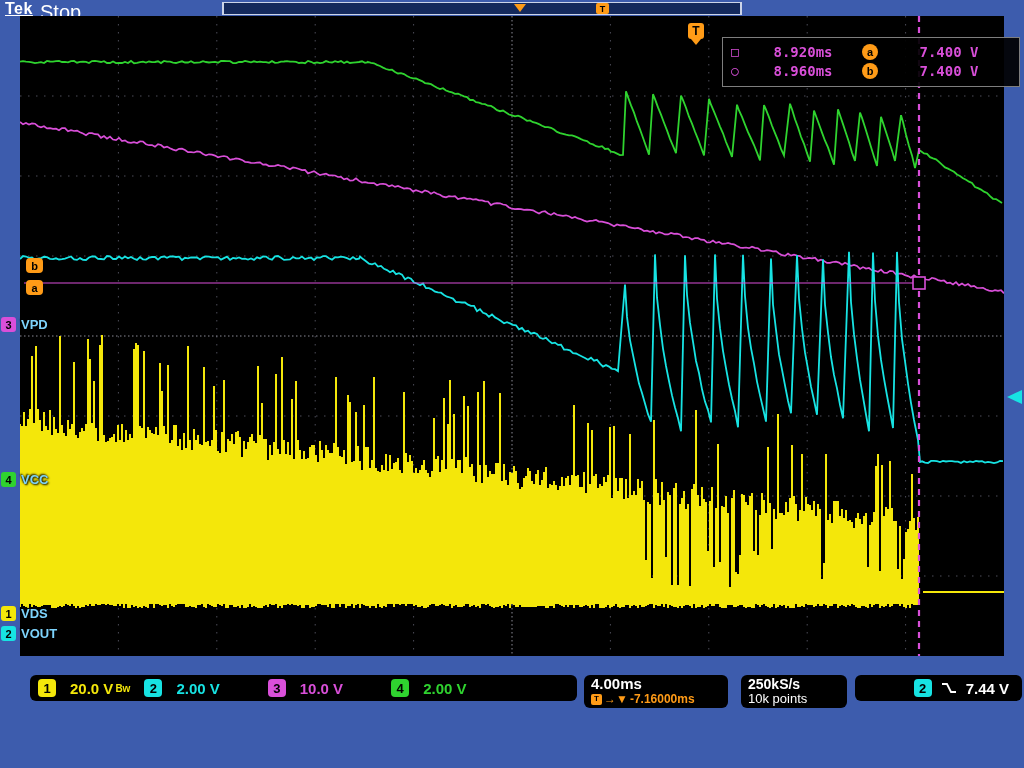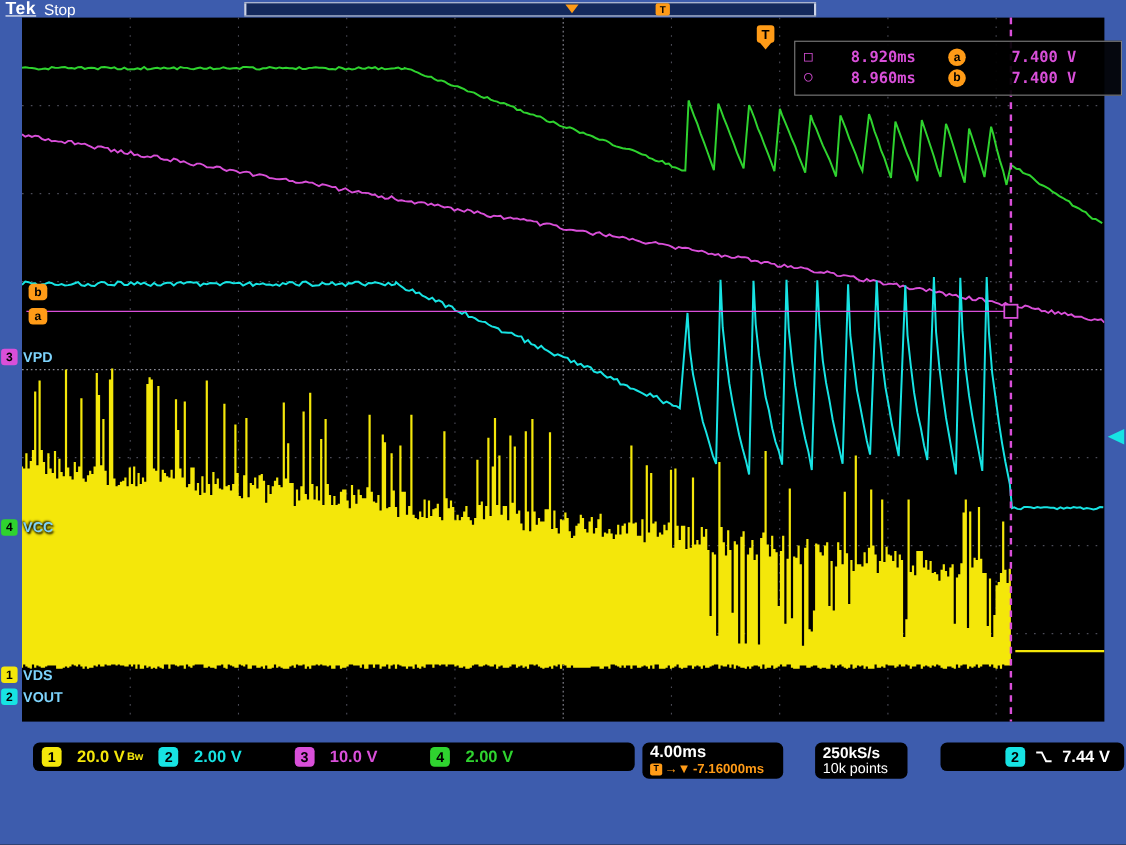--- a/index.html
+++ b/index.html
@@ -2,21 +2,21 @@
 <html><head>
 <meta charset="utf-8">
 <style>
   html,body{margin:0;padding:0;background:#222;}
   #screen{
     position:relative;width:1024px;height:768px;overflow:hidden;
     background:#3d5cad;font-family:"Liberation Sans",sans-serif;
   }
   
   .tek{position:absolute;left:5px;top:0px;color:#fff;font-weight:bold;font-size:16px;letter-spacing:0.5px;text-decoration:underline;}
-  .stop{position:absolute;left:40px;top:1px;color:#fff;font-size:14px;}
+  .stop{position:absolute;left:40px;top:1px;color:#fff;font-size:20px;}
   .minibar{position:absolute;left:222px;top:2px;width:520px;height:11px;background:#14295c;
     border-top:1px solid #ccd4e8;border-bottom:1px solid #ccd4e8;}
   .minibar::before,.minibar::after{content:"";position:absolute;top:0;width:2px;height:11px;background:#ccd4e8;}
   .minibar::before{left:0;} .minibar::after{right:0;}
   .mb-center{position:absolute;left:292px;top:1px;width:0;height:0;
     border-left:6px solid transparent;border-right:6px solid transparent;border-top:8px solid #ff9b17;}
   .mb-t{position:absolute;left:374px;top:0px;width:13px;height:11px;background:#ff9b17;border-radius:2px;
     color:#000;font-size:9px;font-weight:bold;display:flex;align-items:center;justify-content:center;}
   
   .grat{position:absolute;left:20px;top:16px;width:984px;height:640px;background:#000;}
@@ -49,26 +49,26 @@
   .bg1{background:#f4e70a;} .bg2{background:#17e3e3;} .bg3{background:#d94fd9;} .bg4{background:#2fd32f;}
   .y{color:#f4e70a;} .c{color:#17e3e3;} .m{color:#d94fd9;} .g{color:#2fd32f;}
   
   .sbox{position:absolute;background:#000;border-radius:6px;color:#fff;box-sizing:border-box;}
   .box-ch{left:30px;top:675px;width:547px;height:26px;display:flex;align-items:center;}
   .badge{width:18px;height:18px;border-radius:4px;display:flex;align-items:center;justify-content:center;
     font-size:13px;font-weight:bold;color:#000;flex:none;}
   .chv{font-weight:bold;font-size:15px;margin-left:14px;white-space:nowrap;}
   .ml8{margin-left:8px;} .ml14{margin-left:14px;} .ml48{margin-left:48px;}
   .bw{font-size:10px;font-weight:bold;margin-left:2px;}
-  .box-horiz{left:584px;top:675px;width:128px;height:33px;padding:1px 7px;}
+  .box-horiz{left:584px;top:675px;width:144px;height:33px;padding:1px 7px;}
   .hline1{font-weight:bold;font-size:15px;color:#fff;line-height:16px;}
   .hline2{display:flex;align-items:center;gap:2px;color:#ff9b17;font-size:12px;font-weight:bold;line-height:14px;white-space:nowrap;}
   .t-mini2{width:11px;height:11px;background:#ff9b17;border-radius:2px;color:#000;font-size:8px;font-weight:bold;
     display:flex;align-items:center;justify-content:center;flex:none;}
-  .box-acq{left:741px;top:675px;width:84px;height:33px;padding:1px 7px;}
+  .box-acq{left:741px;top:675px;width:106px;height:33px;padding:1px 7px;}
   .aline1{font-weight:bold;font-size:14px;line-height:16px;}
   .aline2{font-size:13px;line-height:14px;}
   .box-trig{left:855px;top:675px;width:167px;height:26px;display:flex;align-items:center;
     justify-content:flex-end;gap:9px;padding-right:13px;}
   .tval{font-weight:bold;font-size:15px;color:#fff;}
   .slope{flex:none;}
 </style>
 </head>
 <body>
 

